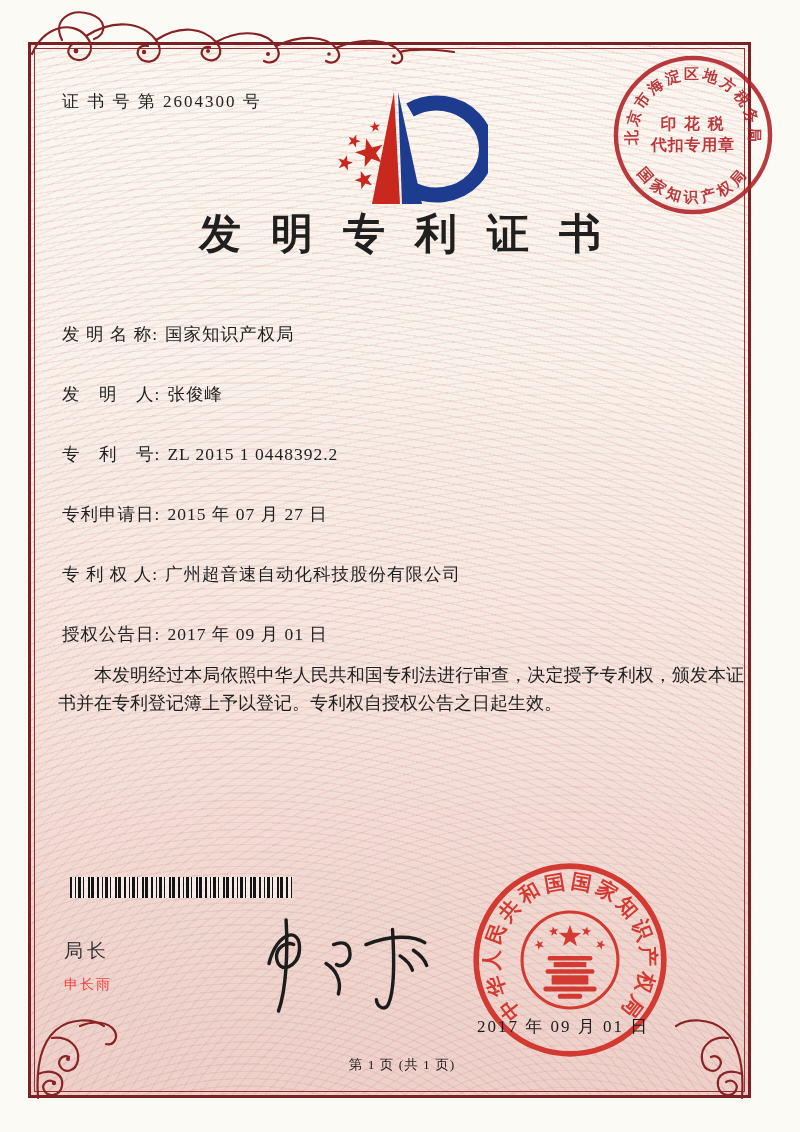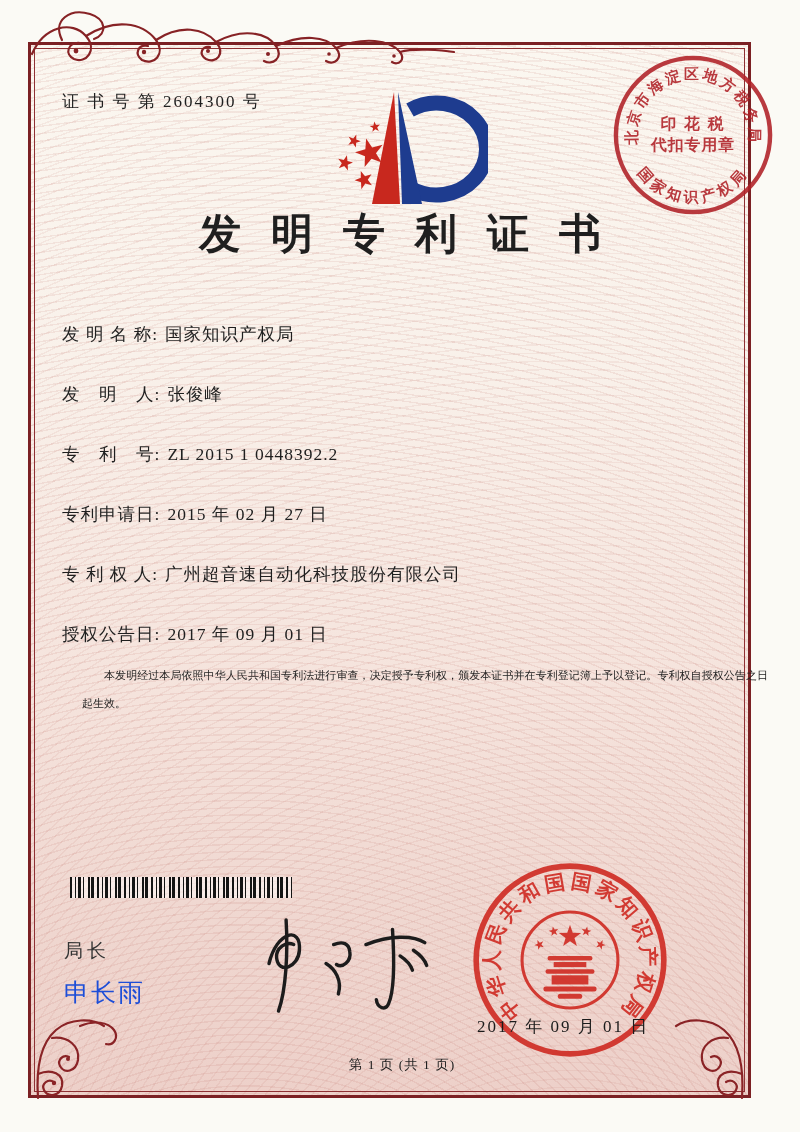--- a/index.html
+++ b/index.html
@@ -26,39 +26,39 @@
   .logo{position:absolute;left:318px;top:86px;z-index:3;}
   .title{
     position:absolute;left:0;right:0;top:206px;text-align:center;z-index:3;
     font-size:42px;font-weight:bold;letter-spacing:30px;padding-left:30px;
   }
   .field{position:absolute;left:62px;font-size:17.5px;z-index:3;white-space:nowrap;}
   .field .lbl{letter-spacing:1px;}
   .field .val{margin-left:7px;letter-spacing:1px;}
   .bodytext{
     position:absolute;left:58px;top:662px;width:686px;z-index:3;
-    font-size:11px;line-height:27.5px;text-align:justify;margin-left:24px;
+    font-size:18px;line-height:27.5px;text-align:justify;
   }
   .bodytext p{margin:0;text-indent:2em;}
   .barcode{
     position:absolute;left:70px;top:877px;width:222px;height:21px;z-index:3;
     background:
       repeating-linear-gradient(90deg,
         #141414 0 2px, rgba(0,0,0,0) 2px 5px,
         #141414 5px 6px, rgba(0,0,0,0) 6px 8px,
         #141414 8px 11px, rgba(0,0,0,0) 11px 13px,
         #141414 13px 14px, rgba(0,0,0,0) 14px 18px,
         #141414 18px 20px, rgba(0,0,0,0) 20px 21px,
         #141414 21px 24px, rgba(0,0,0,0) 24px 27px),
       rgba(255,255,255,0.5);
   }
   .signer-title{position:absolute;left:64px;top:938px;font-size:19px;letter-spacing:4px;z-index:3;
     font-family:"Liberation Sans","DejaVu Sans",sans-serif;color:#333;}
-  .signer-name{position:absolute;left:64px;top:976px;font-size:25px;letter-spacing:2px;z-index:3;
-    font-family:"Liberation Sans","DejaVu Sans",sans-serif;color:#1d4ed8;}
+  .signer-name{position:absolute;left:64px;top:976px;font-size:14px;letter-spacing:2px;z-index:3;
+    font-family:"Liberation Sans","DejaVu Sans",sans-serif;color:#ef4444;}
   .signature{position:absolute;left:250px;top:912px;z-index:4;}
   .seal-big{position:absolute;left:468px;top:858px;z-index:4;opacity:0.9;}
   .seal-tax{position:absolute;left:610px;top:52px;z-index:4;opacity:0.88;}
   .issue-date{position:absolute;left:477px;top:1015px;z-index:5;font-size:17px;letter-spacing:2px;color:#1b1b1b;}
   .footer{position:absolute;left:4px;right:0;top:1056px;text-align:center;font-size:13.5px;letter-spacing:1px;z-index:3;}
 </style>
 </head>
 <body>
 
 <div class="frame"></div>
@@ -128,21 +128,21 @@
 <div class="field" style="top:322px;">
   <span class="lbl">发 明 名 称:</span><span class="val">国家知识产权局</span>
 </div>
 <div class="field" style="top:382px;">
   <span class="lbl">发　明　人:</span><span class="val">张俊峰</span>
 </div>
 <div class="field" style="top:442px;">
   <span class="lbl">专　利　号:</span><span class="val">ZL 2015 1 0448392.2</span>
 </div>
 <div class="field" style="top:502px;">
-  <span class="lbl">专利申请日:</span><span class="val">2015 年 02 月 27 日</span>
+  <span class="lbl">专利申请日:</span><span class="val">2015 年 07 月 27 日</span>
 </div>
 <div class="field" style="top:562px;">
   <span class="lbl">专 利 权 人:</span><span class="val">广州超音速自动化科技股份有限公司</span>
 </div>
 <div class="field" style="top:622px;">
   <span class="lbl">授权公告日:</span><span class="val">2017 年 09 月 01 日</span>
 </div>
 
 <div class="bodytext">
   <p>本发明经过本局依照中华人民共和国专利法进行审查，决定授予专利权，颁发本证书并在专利登记簿上予以登记。专利权自授权公告之日起生效。</p>

